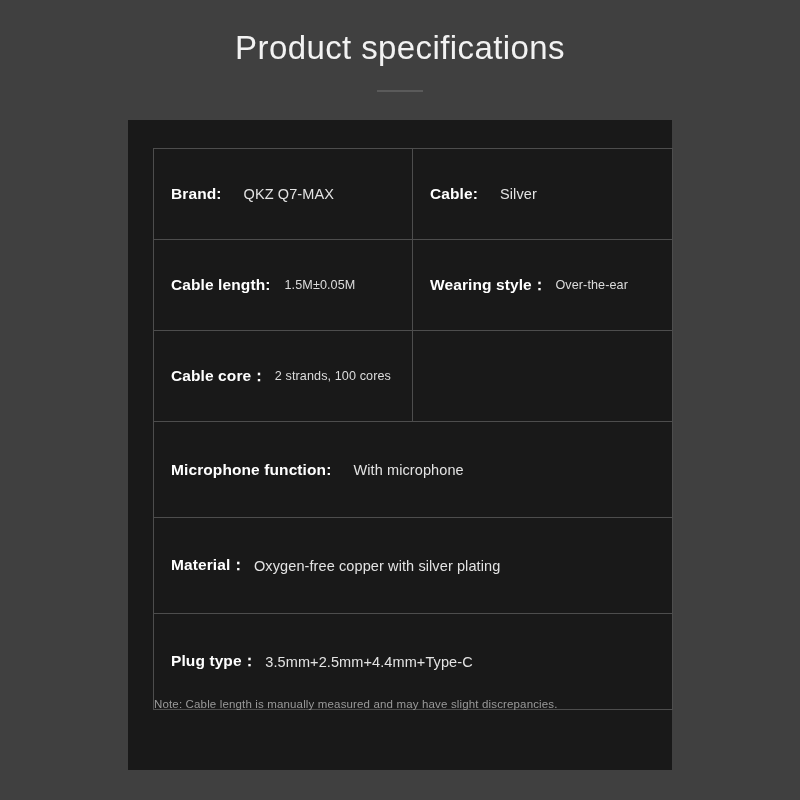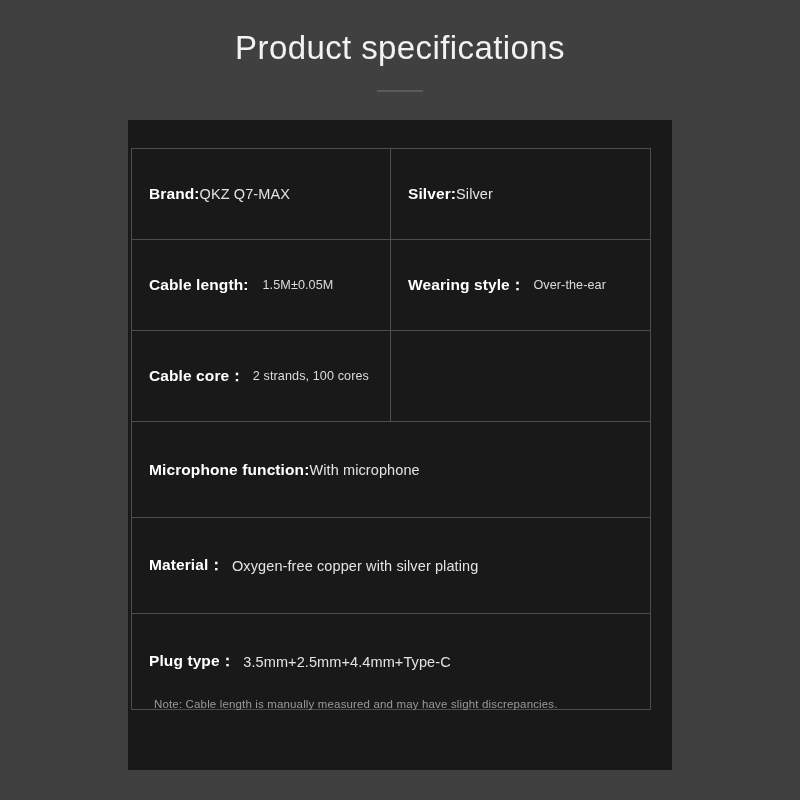--- a/index.html
+++ b/index.html
@@ -51,21 +51,21 @@
     left: 128px;
     top: 120px;
     width: 544px;
     height: 650px;
     background: #191919;
   }
 
   
   .spec-table {
     position: absolute;
-    left: 3px;
+    left: 25px;
     top: 28px;
     width: 520px;
     border: 1px solid #4d4d4d;
     box-sizing: border-box;
   }
   .spec-row {
     display: flex;
     border-bottom: 1px solid #4d4d4d;
   }
   .spec-row:last-child {
@@ -106,21 +106,21 @@
     font-weight: 400;
     color: #e3e3e3;
     white-space: nowrap;
     letter-spacing: 0.1px;
   }
   
   .spec-value.sm {
     font-size: 12.6px;
     color: #dcdcdc;
   }
-  .spec-value.gap-lg   { }
+  .spec-value.gap-lg   { margin-left: 22px; }
   .spec-value.gap-md   { margin-left: 14px; }
   .spec-value.gap-sm   { margin-left: 8px; }
 
   
   .panel-note {
     position: absolute;
     left: 26px;
     top: 578px;
     font-size: 11.5px;
     color: #9a9a9a;
@@ -141,21 +141,21 @@
   <div class="panel">
 
     <div class="spec-table">
 
       <div class="spec-row">
         <div class="spec-cell half left">
           <span class="spec-label">Brand:</span>
           <span class="spec-value gap-lg">QKZ Q7-MAX</span>
         </div>
         <div class="spec-cell half">
-          <span class="spec-label">Silver:</span>
+          <span class="spec-label">Cable:</span>
           <span class="spec-value gap-lg">Silver</span>
         </div>
       </div>
 
       <div class="spec-row">
         <div class="spec-cell half left">
           <span class="spec-label">Cable length:</span>
           <span class="spec-value sm gap-md">1.5M±0.05M</span>
         </div>
         <div class="spec-cell half">

